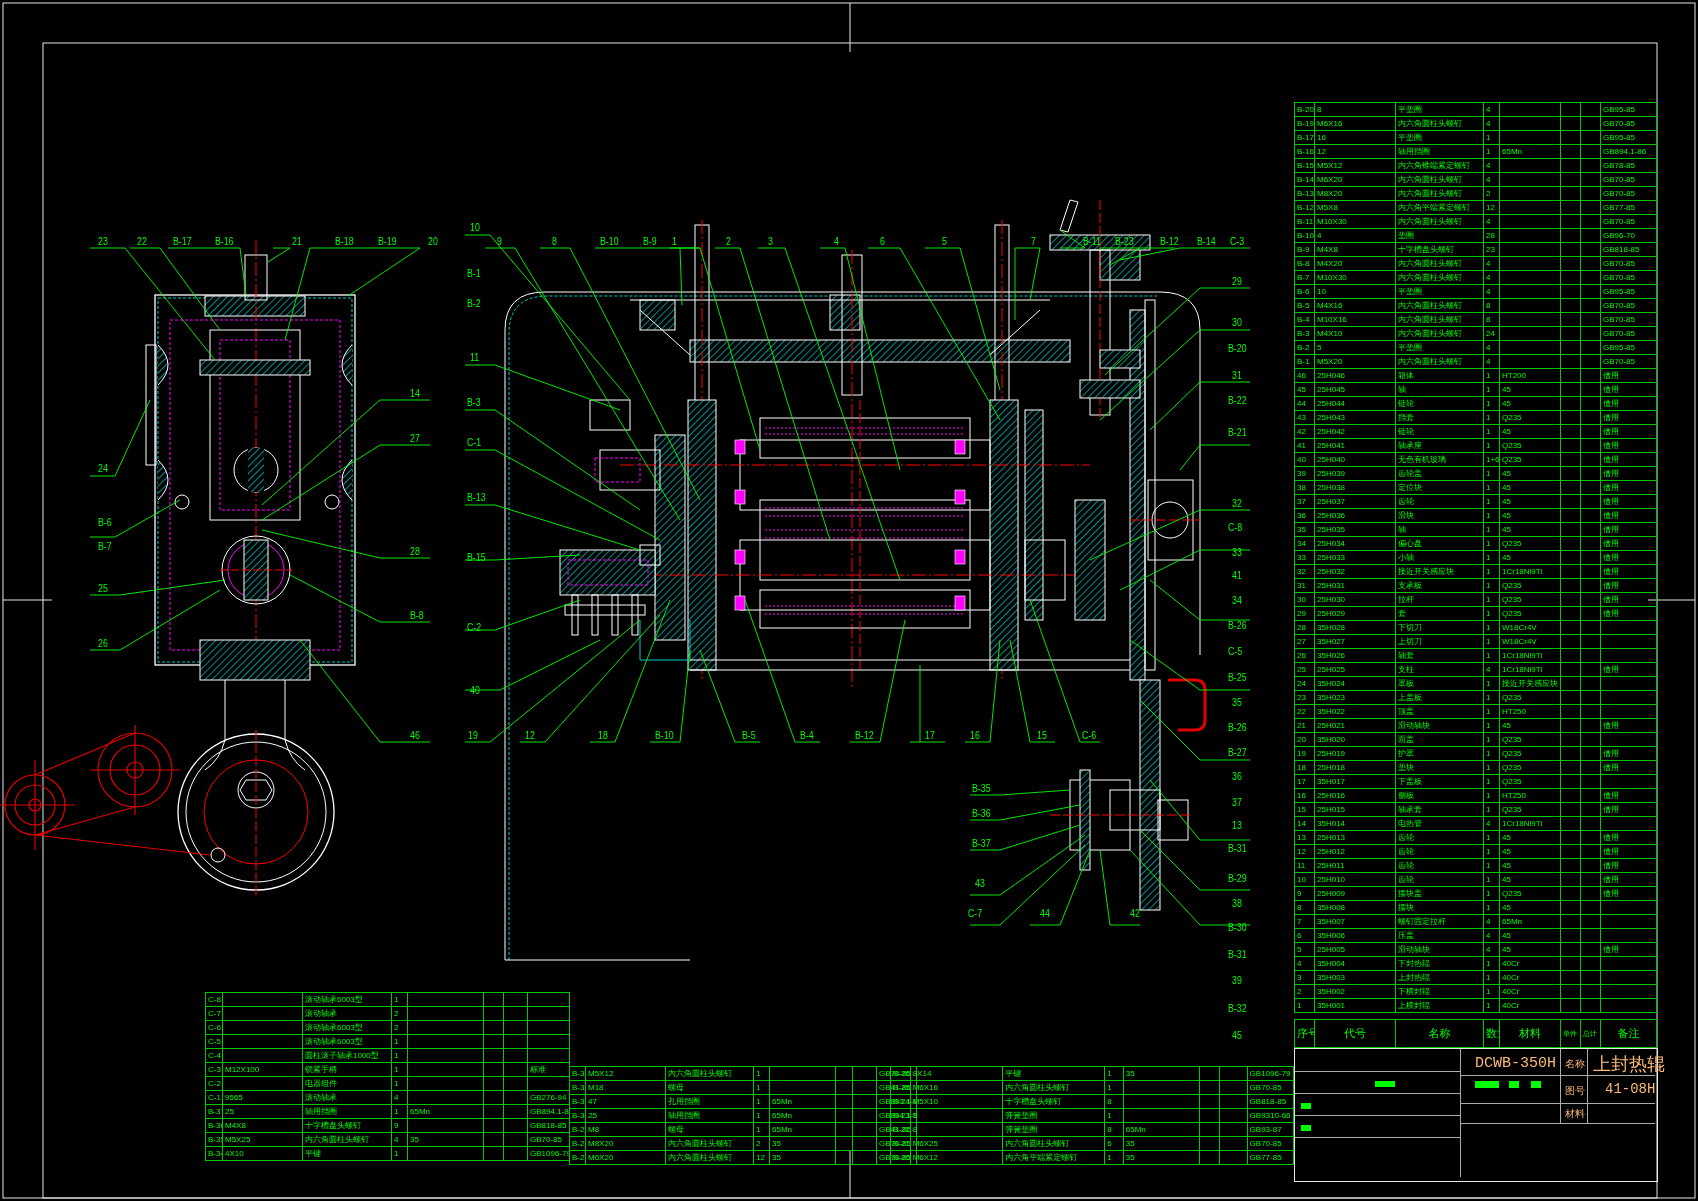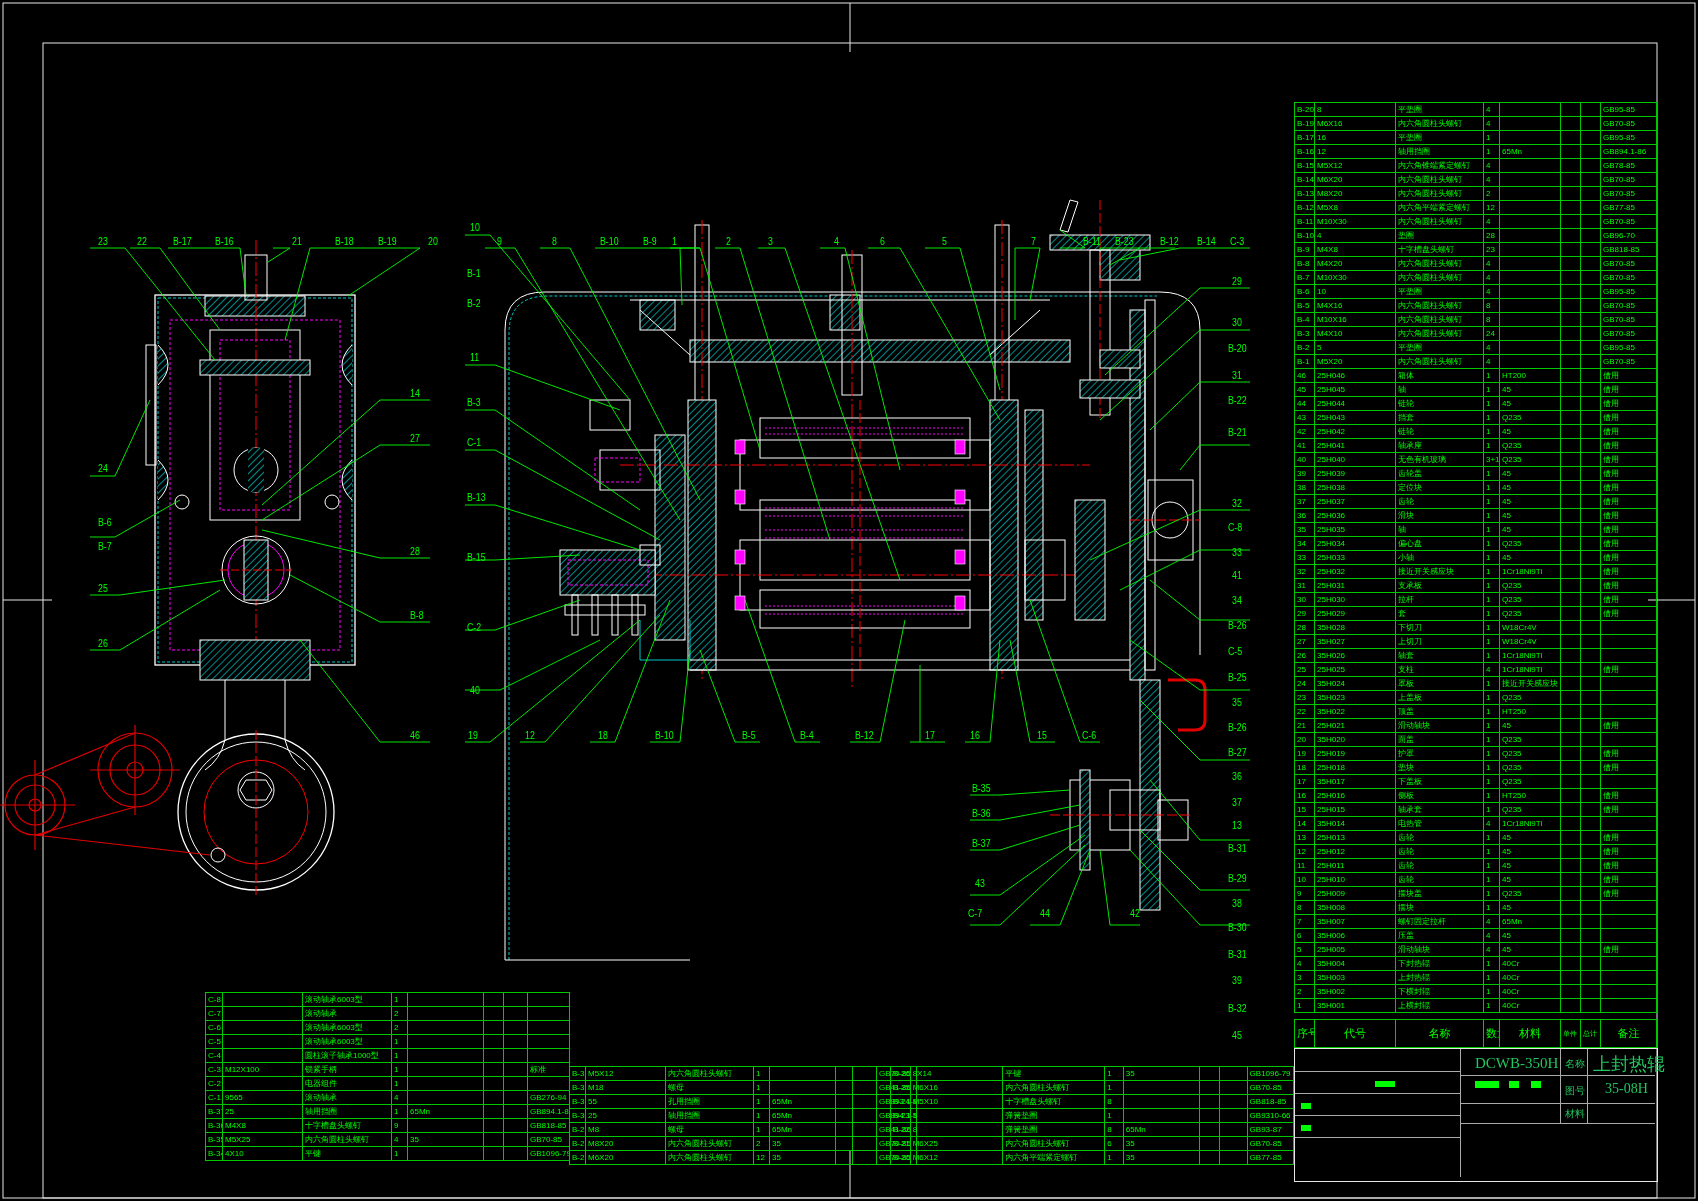--- a/index.html
+++ b/index.html
@@ -1,21 +1,21 @@
 <!DOCTYPE html>
 <html><head>
 <meta charset="utf-8">
 <style>
   html,body{margin:0;padding:0;background:#000;}
   body{width:1698px;height:1201px;position:relative;overflow:hidden;font-family:"DejaVu Sans Mono",monospace;}
   #canvas{position:absolute;left:0;top:0;width:1698px;height:1201px;}
   .lbl{position:absolute;color:#00ff00;font-family:"Liberation Sans Narrow","Liberation Sans",sans-serif;font-size:11px;line-height:11px;white-space:nowrap;transform:scaleX(0.8);transform-origin:left top;}
   table.bom{position:absolute;border-collapse:collapse;color:#00ff00;font-family:"Liberation Sans",sans-serif;font-size:8px;table-layout:fixed;}
   table.bom td{border:1px solid #00c800;height:13px;padding:0 2px;overflow:hidden;white-space:nowrap;line-height:11px;}
-  .title-cell{color:#22c55e;font-family:Liberation Serif, serif;position:absolute;white-space:nowrap;text-align:right;}
+  .title-cell{color:#fdba74;font-family:Liberation Mono, monospace;position:absolute;white-space:nowrap;text-align:right;}
 </style>
 </head>
 <body>
 
 <svg id="canvas" viewBox="0 0 1698 1201" xmlns="http://www.w3.org/2000/svg">
   <defs>
     <pattern id="hatch" width="5" height="5" patternUnits="userSpaceOnUse" patternTransform="rotate(45)">
       <rect width="5" height="5" fill="#000"></rect>
       <line x1="0" y1="0" x2="0" y2="5" stroke="#00c8c8" stroke-width="1.4"></line>
     </pattern>
@@ -685,21 +685,21 @@
         <td>1</td>
         <td>Q235</td>
         <td></td>
         <td></td>
         <td>借用</td>
       </tr>
       <tr>
         <td>40</td>
         <td>25H040</td>
         <td>无色有机玻璃</td>
-        <td>3+1</td>
+        <td>1+6</td>
         <td>Q235</td>
         <td></td>
         <td></td>
         <td>借用</td>
       </tr>
       <tr>
         <td>39</td>
         <td>25H039</td>
         <td>齿轮盖</td>
         <td>1</td>
@@ -1132,21 +1132,21 @@
   <div style="position:absolute;left:165px;top:54px;width:195px;height:1px;background:#aaa;"></div>
   <div style="position:absolute;left:165px;top:74px;width:195px;height:1px;background:#aaa;"></div>
   <div style="position:absolute;left:265px;top:0;width:1px;height:74px;background:#aaa;"></div>
   <div style="position:absolute;left:292px;top:0;width:1px;height:74px;background:#aaa;"></div>
   <div style="position:absolute;left:180px;top:32px;width:24px;height:7px;background:#00ff00;"></div>
   <div style="position:absolute;left:214px;top:32px;width:10px;height:7px;background:#00ff00;"></div>
   <div style="position:absolute;left:236px;top:32px;width:10px;height:7px;background:#00ff00;"></div>
   <span class="title-cell" style="left:270px;top:8px;font-size:10px;">名称</span>
   <span class="title-cell" style="left:298px;top:3px;font-size:18px;">上封热辊</span>
   <span class="title-cell" style="left:270px;top:35px;font-size:10px;">图号</span>
-  <span class="title-cell" style="left:310px;top:32px;font-size:14px;">35-08H</span>
+  <span class="title-cell" style="left:310px;top:32px;font-size:14px;">41-08H</span>
   <span class="title-cell" style="left:270px;top:58px;font-size:10px;">材料</span>
 </div>
 
 <table class="bom" id="bom-bl" style="left:205px;top:992px;width:364px;">
   <colgroup>
       <col style="width:17px">
       <col style="width:80px">
       <col style="width:89px">
       <col style="width:16px">
       <col style="width:76px">
@@ -1305,21 +1305,21 @@
         <td>M18</td>
         <td>螺母</td>
         <td>1</td>
         <td></td>
         <td></td>
         <td></td>
         <td>GB41-86</td>
       </tr>
       <tr>
         <td>B-31</td>
-        <td>55</td>
+        <td>47</td>
         <td>孔用挡圈</td>
         <td>1</td>
         <td>65Mn</td>
         <td></td>
         <td></td>
         <td>GB893.1-86</td>
       </tr>
       <tr>
         <td>B-30</td>
         <td>25</td>

